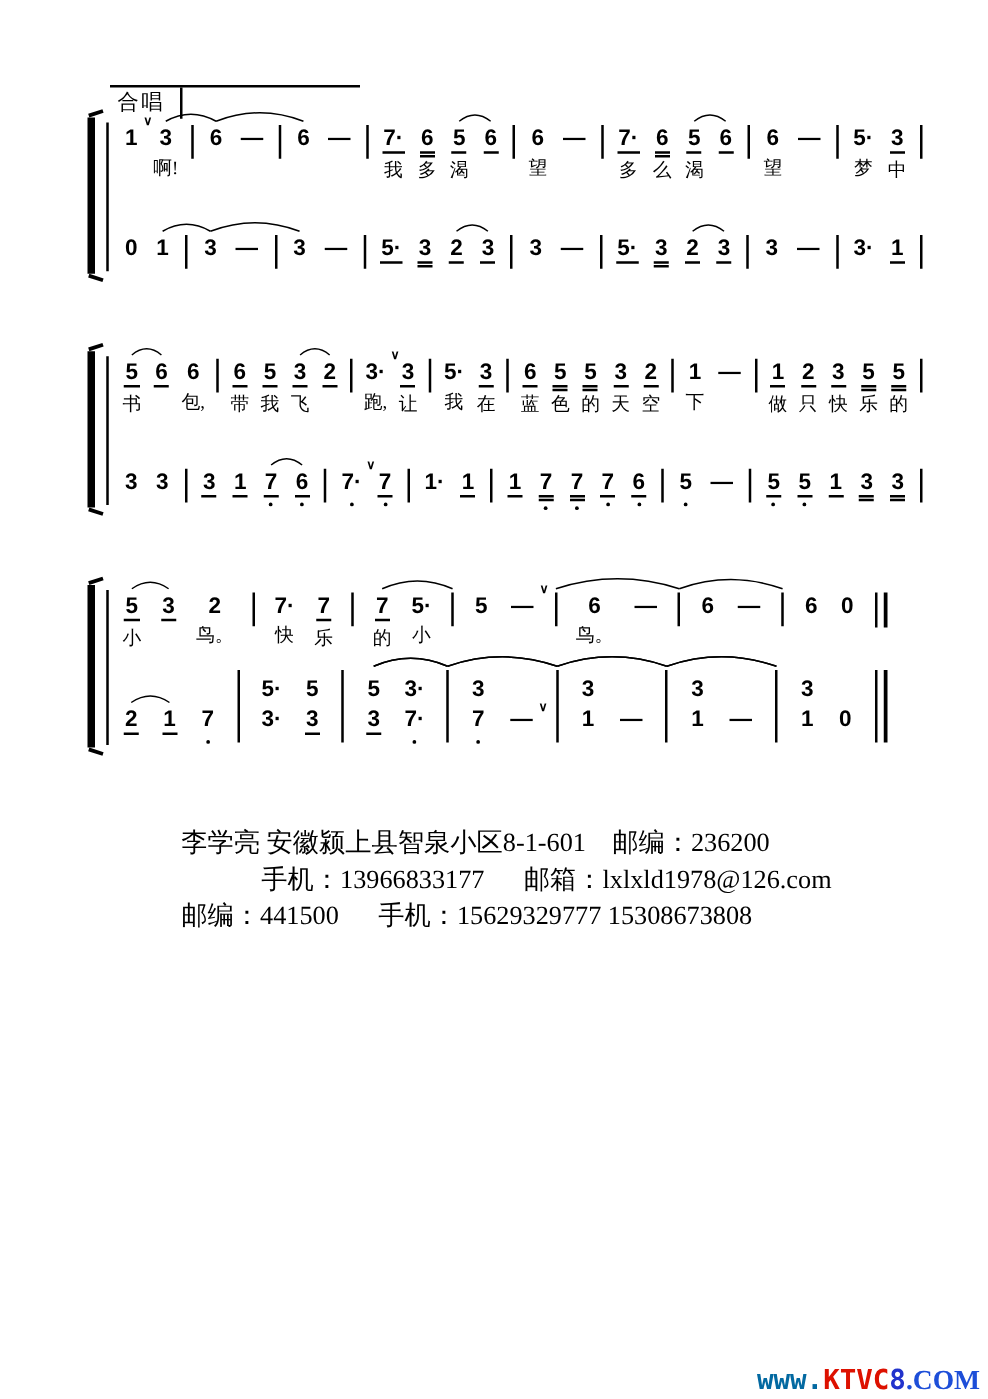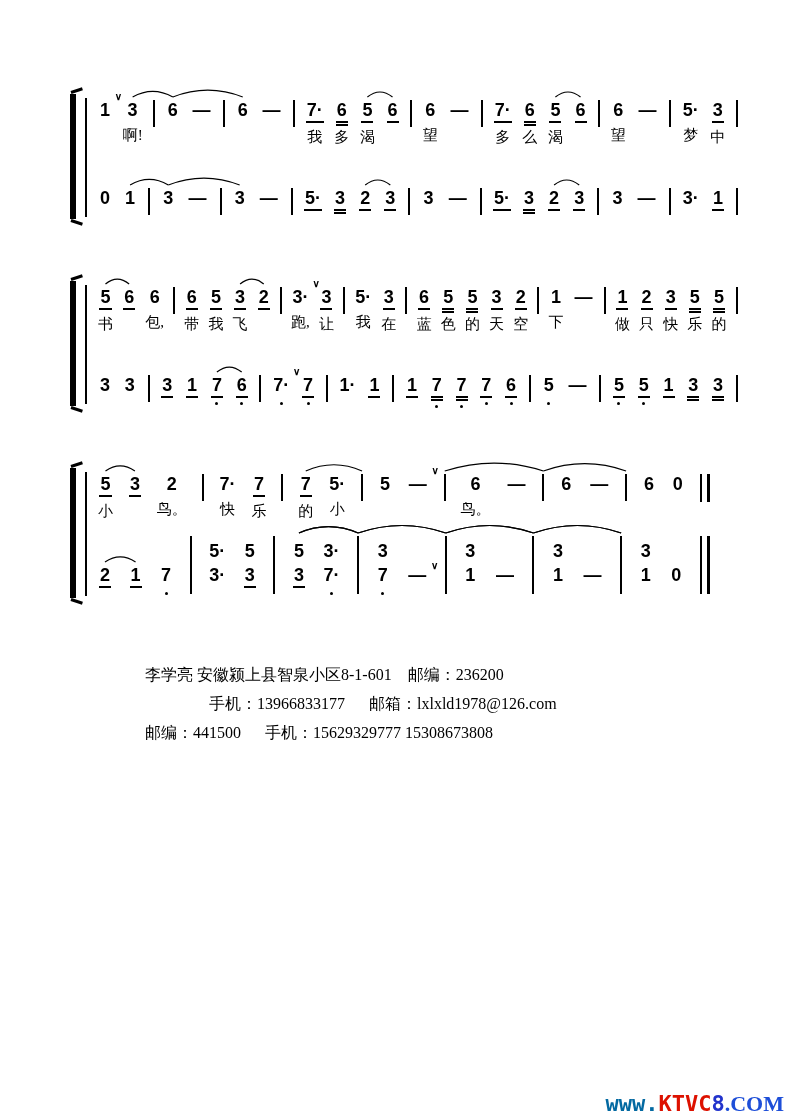--- a/index.html
+++ b/index.html
@@ -34,32 +34,35 @@
   .chord .breath{top:24px;}
   .lyric{font-size:15px;line-height:21px;margin-top:4px;white-space:nowrap;font-family:"Liberation Serif",serif;}
   .up{height:26px;display:flex;align-items:flex-end;justify-content:center;margin-bottom:3px;min-width:12px;}
   .barline{width:2px;background:#000;height:27px;}
   .chord .barline{height:58px;}
   .barline.dbl{width:5px;background:none;border-left:2px solid #000;border-right:3px solid #000;height:28px;}
   .chord .barline.dbl{height:58px;}
   .slur-layer{position:absolute;left:-4px;top:-18px;pointer-events:none;overflow:visible;}
   
   .contact{position:absolute;left:145px;top:660px;font-family:"Liberation Serif",serif;
-           font-size:16px;line-height:29px;}
+           font-size:21px;line-height:29px;}
   .contact-line{white-space:pre;}
   .contact-line:nth-child(2){padding-left:64px;}
   .contact-line:nth-child(4){padding-left:27px;}
   
   .watermark{position:absolute;right:6px;bottom:2px;font-family:"DejaVu Sans Mono",monospace;
              font-weight:bold;font-size:22px;letter-spacing:0;}
 </style>
 </head>
 <body>
 
 <div class="page">
+  <div class="ensemble">
+    <span class="ensemble-text">合唱</span>
+  </div>
   <div id="systems">
       <div class="system">
         <div class="brace"></div>
         <div class="sysline"></div>
         <div class="system-inner">
           <div class="voice" style="position: relative;">
             <div class="note-row">
               <div class="cell">
                 <span class="digit">1</span>
                 <span class="breath">∨</span>

